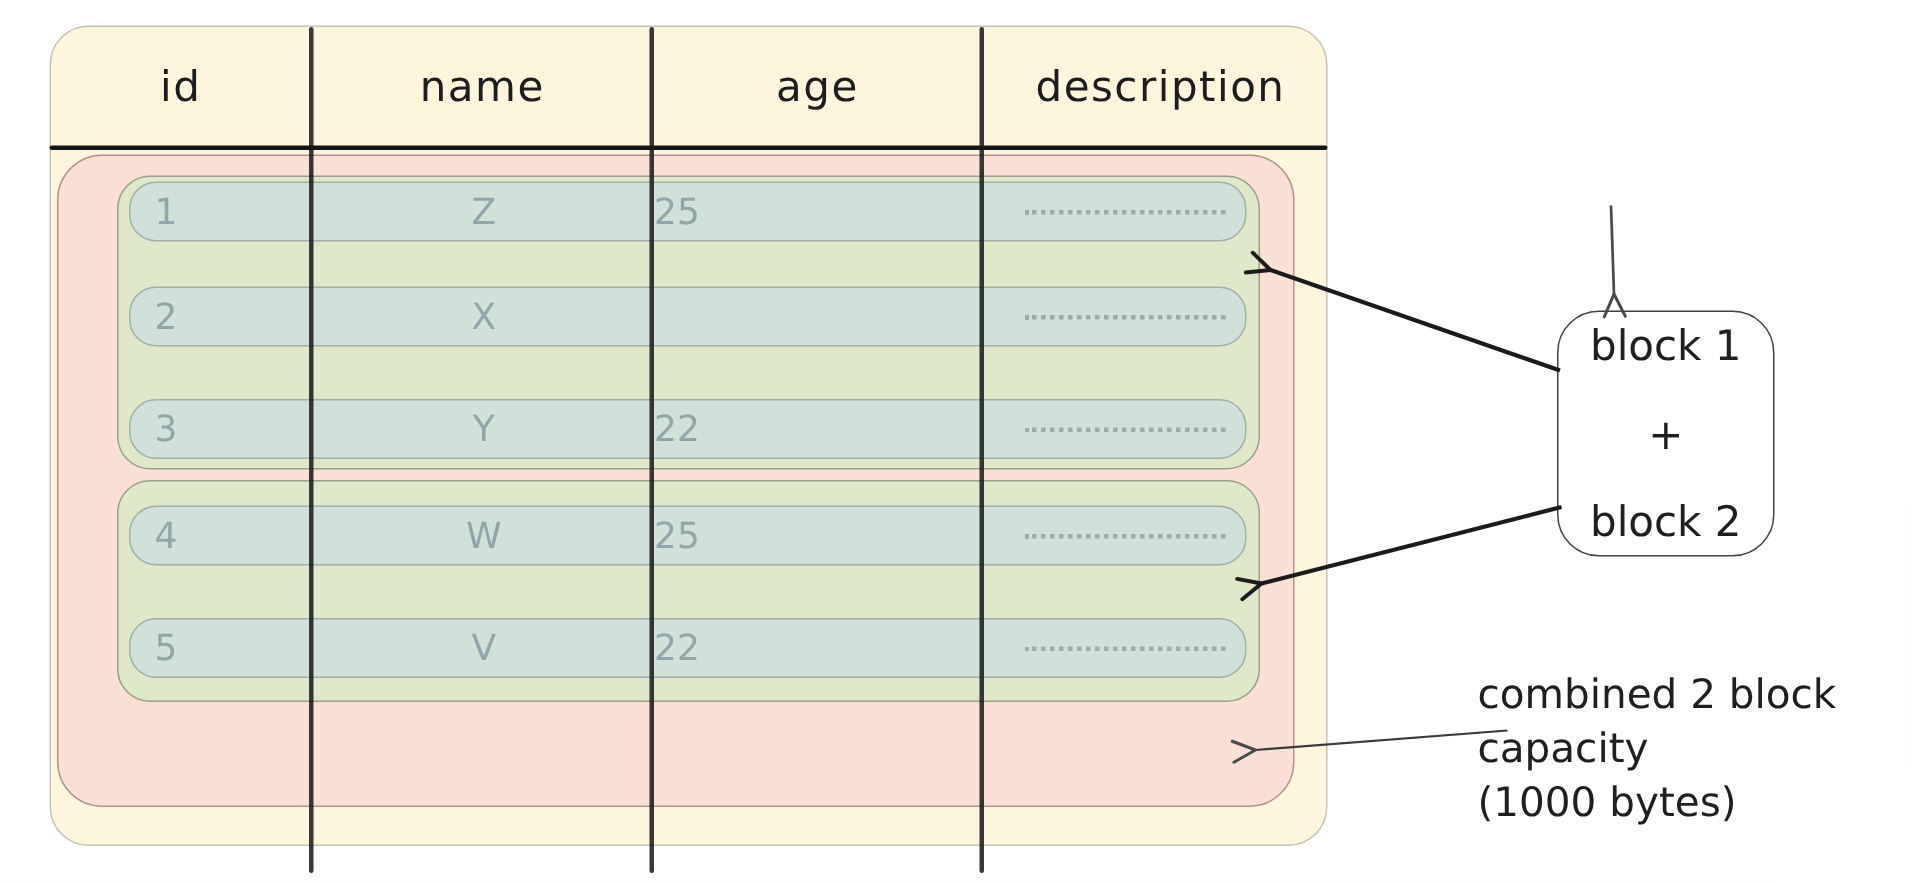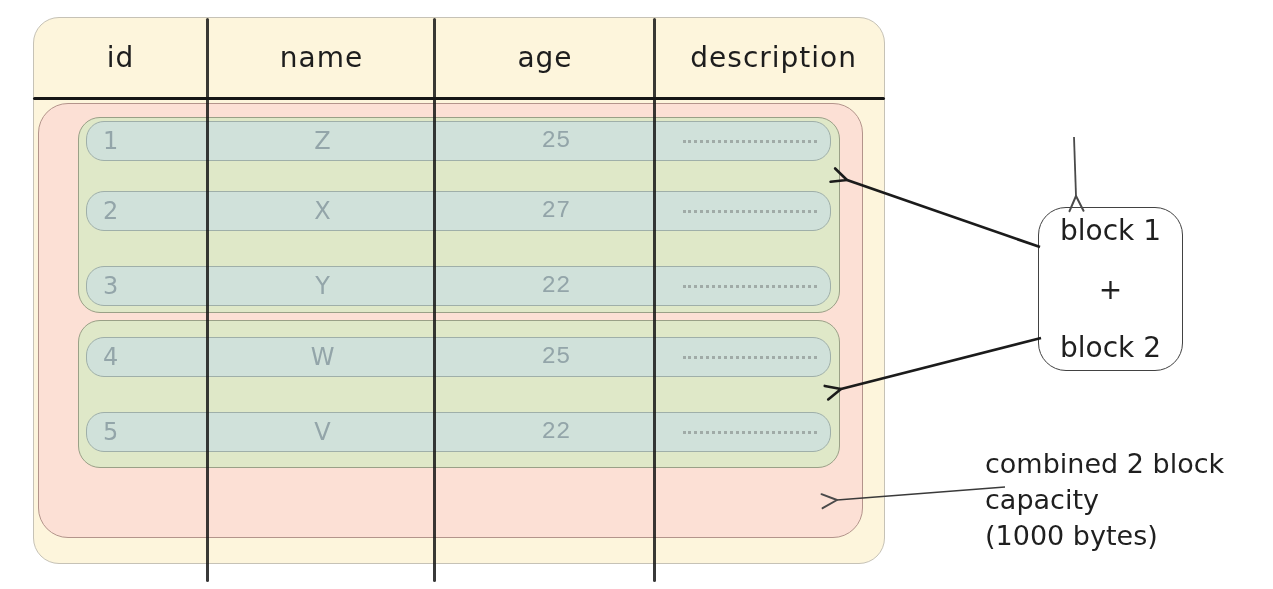--- a/index.html
+++ b/index.html
@@ -33,21 +33,21 @@
     background:var(--row-fill,#d0e1da);
     border:1.5px solid var(--row-border,#9fafa9); border-radius:18px;
     z-index:3; box-sizing:border-box;
     color:var(--row-text,#93a5a9); font-size:24px; line-height:37px;
   }
   .row-1 { top:121px; } .row-2 { top:191px; } .row-3 { top:266px; }
   .row-4 { top:337px; } .row-5 { top:412px; }
   .cell { position:absolute; top:0; height:40px; line-height:38px; }
   .cell-id   { left:16px; width:100px; text-align:left; }
   .cell-name { left:122px; width:227px; text-align:center; }
-  .cell-age  { left:349px; width:240px; text-align:center;font-family:Liberation Mono, monospace; }
+  .cell-age  { left:349px; width:240px; text-align:left; }
   .cell-desc {
     position:absolute; left:596px; top:18px; width:134px; height:0;
     border-top:3px dotted var(--dots-color,#a0aba7);
   }
   
   .col-label {
     position:absolute; top:17px; height:81px; line-height:81px;
     text-align:center; color:var(--header-text,#1d1d1d); font-size:28px;
     z-index:4; letter-spacing:1px;
   }
@@ -96,21 +96,20 @@
 
   <div class="row row-1">
     <span class="cell cell-id">1</span>
     <span class="cell cell-name">Z</span>
     <span class="cell cell-age">25</span>
     <span class="cell-desc"></span>
   </div>
   <div class="row row-2">
     <span class="cell cell-id">2</span>
     <span class="cell cell-name">X</span>
-    <span class="cell cell-age">27</span>
     <span class="cell-desc"></span>
   </div>
   <div class="row row-3">
     <span class="cell cell-id">3</span>
     <span class="cell cell-name">Y</span>
     <span class="cell cell-age">22</span>
     <span class="cell-desc"></span>
   </div>
   <div class="row row-4">
     <span class="cell cell-id">4</span>

